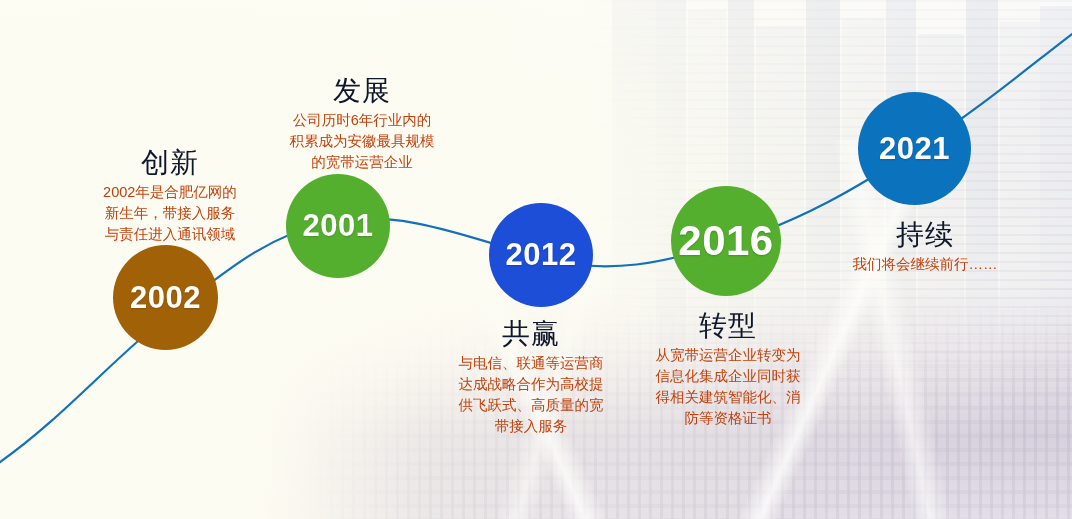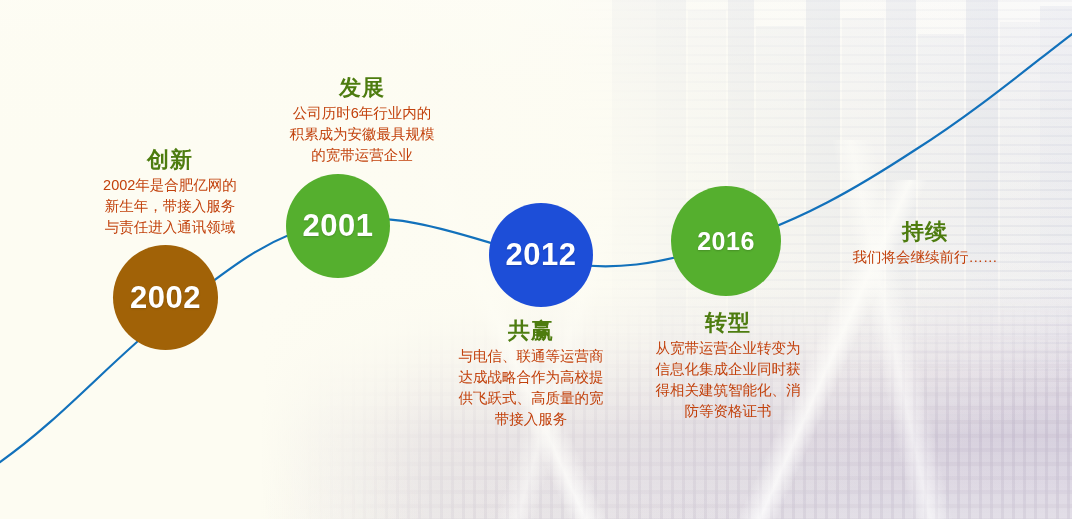--- a/index.html
+++ b/index.html
@@ -132,23 +132,23 @@
     user-select: none;
   }
 
   
   .caption {
     position: absolute;
     text-align: center;
     color: #58585a;
   }
   .caption .cap-title {
-    font-size: 22px;
-    font-weight: bold;
-    color: #4d7c0f;
+    font-size: 28px;
+    font-weight: normal;
+    color: #0f172a;
     line-height: 1.15;
     margin-bottom: 3px;
     letter-spacing: 1px;
   }
   .caption .cap-body {
     font-size: 14.5px;
     line-height: 1.45;
     color: #c2410c;
     white-space: pre-line;
   }
@@ -199,29 +199,32 @@
     <span>2012</span>
   </div>
   <div class="caption" style="left:431px; top:318px; width:200px;">
     <div class="cap-title">共赢</div>
     <div class="cap-body">与电信、联通等运营商
 达成战略合作为高校提
 供飞跃式、高质量的宽
 带接入服务</div>
   </div>
 
-  <div class="node" style="left:671px; top:186px; width:110px; height:110px; background:#55af2e; font-size:25px;">
+  <div class="node" style="left:671px; top:186px; width:110px; height:110px; background:#55af2e; font-size:42px;">
     <span>2016</span>
   </div>
   <div class="caption" style="left:628px; top:310px; width:200px;">
     <div class="cap-title">转型</div>
     <div class="cap-body">从宽带运营企业转变为
 信息化集成企业同时获
 得相关建筑智能化、消
 防等资格证书</div>
   </div>
 
+  <div class="node" style="left:858px; top:92px; width:113px; height:113px; background:#0b72bd; font-size:31px;">
+    <span>2021</span>
+  </div>
   <div class="caption" style="left:820px; top:219px; width:210px;">
     <div class="cap-title">持续</div>
     <div class="cap-body">我们将会继续前行……</div>
   </div>
 
 </div>
 
 </body></html>

